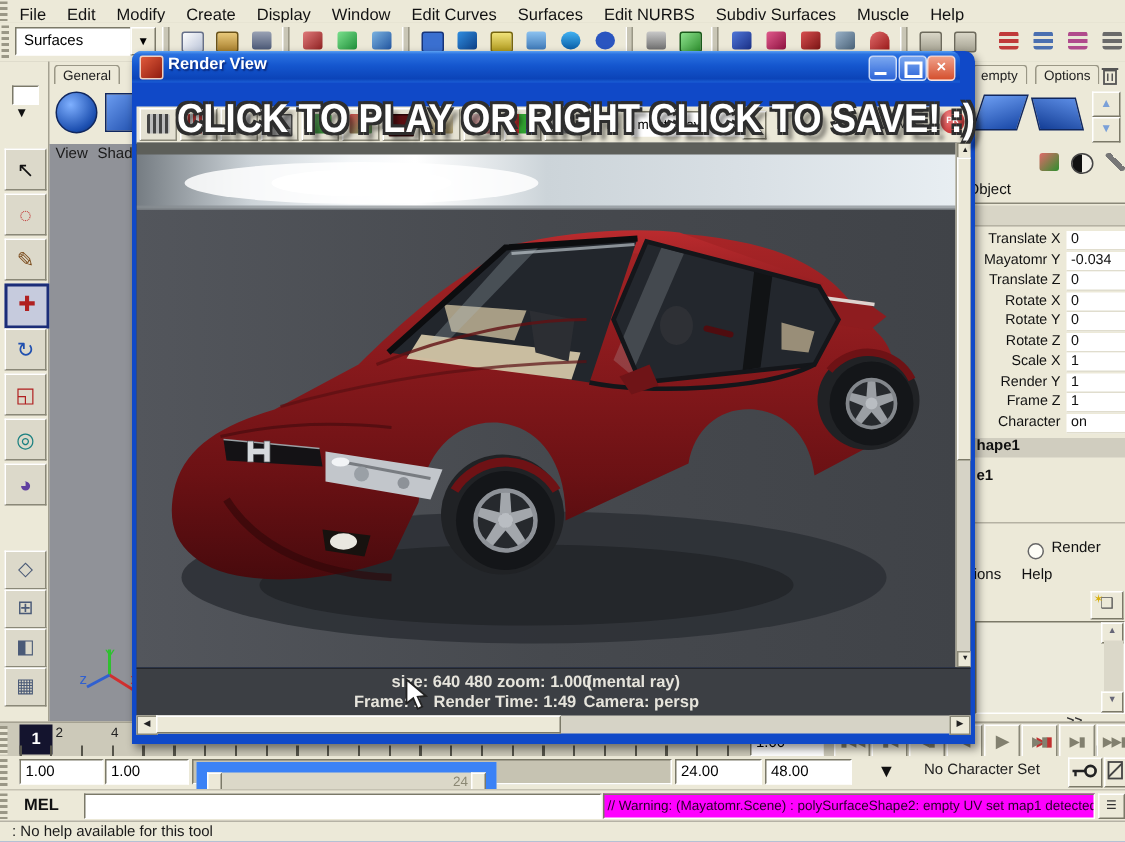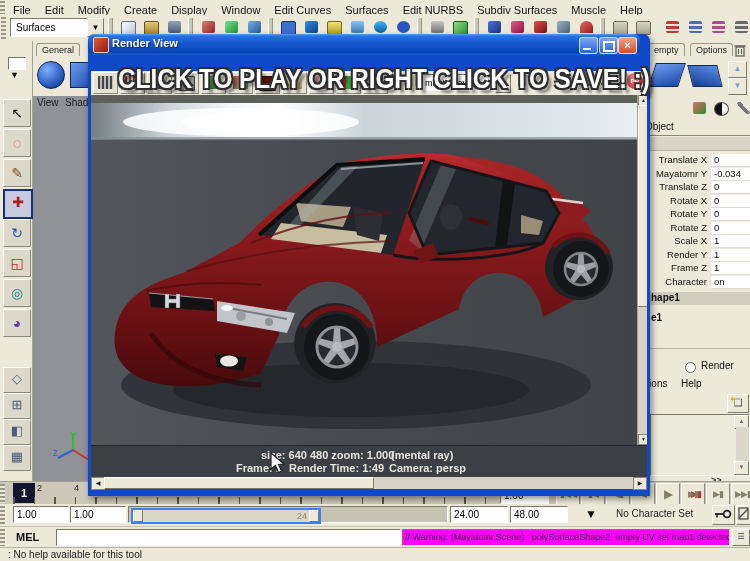--- a/index.html
+++ b/index.html
@@ -194,21 +194,21 @@
   <div class="ab nowrap" style="left:556px;top:1px">
     <span class="pbtn">▮◀◀</span><span class="pbtn">▮◀</span><span class="pbtn">◀▮</span><span class="pbtn">◀</span><span class="pbtn" style="font-size:12px">▶</span><span class="pbtn" style="color:#82806f;text-shadow:3px 0 0 #c03030">▶▮</span><span class="pbtn">▶▮</span><span class="pbtn">▶▶▮</span>
   </div>
 </div>
 
 <div class="ab" style="left:0;top:504px;width:750px;height:22px;background:#ece9d8">
   <div class="ab handle" style="left:0;top:2px;height:18px"></div>
   <input class="field" style="left: 13px; top: 2px; width: 51px;" value="1.00">
   <input class="field" style="left: 70px; top: 2px; width: 51px;" value="1.00">
   <div class="ab sunken" style="left:128px;top:2px;width:318px;height:15px;background:#c6c3b2">
-    <div class="ab" style="left:2px;top:1px;width:186px;height:12px;background:#dbd8c8;border:2px solid #3b82f6">
+    <div class="ab" style="left:2px;top:1px;width:186px;height:12px;background:#dbd8c8;border:7px solid #3b82f6">
       <div class="ab raised" style="left:0;top:0;width:8px;height:10px"></div>
       <span class="ab" style="right:12px;top:1px;font-size:9px;color:#8b8874">24</span>
       <div class="ab raised" style="right:0;top:0;width:8px;height:10px"></div>
     </div>
   </div>
   <input class="field" style="left: 450px; top: 2px; width: 53px;" value="24.00">
   <input class="field" style="left: 510px; top: 2px; width: 53px;" value="48.00">
   <div class="ab" style="left:572px;top:2px;width:38px;height:17px;text-align:center;font-size:12px;line-height:17px;color:#111">▼</div>
   <span class="ab nowrap" style="left:616px;top:4px;font-size:10px;color:#222">No Character Set</span>
   <div class="ab raised" style="left:712px;top:1px;width:21px;height:18px">

